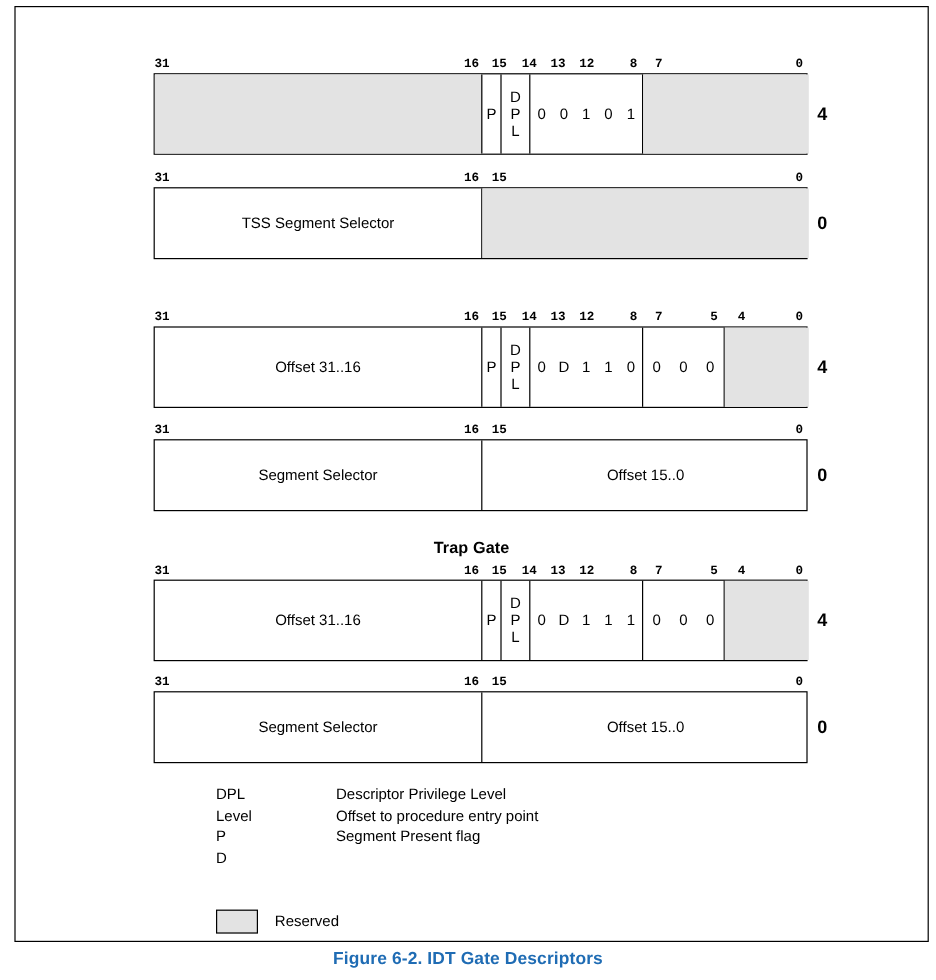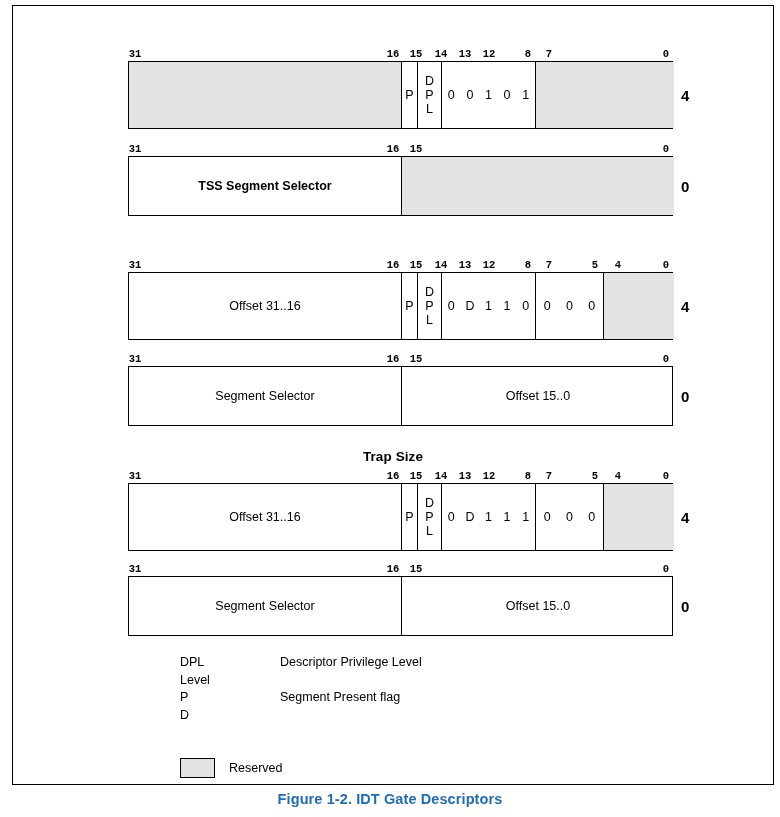--- a/index.html
+++ b/index.html
@@ -106,21 +106,21 @@
   <div class="offlabel" style="left:668px;top:82px;">4</div>
 
   <div class="ruler" style="left:115px;top:136px;width:545px;">
     <span class="bitnum" style="left:7px;">31</span>
     <span class="bitnum" style="left:265px;">16</span>
     <span class="bitnum" style="left:288px;">15</span>
     <span class="bitnum" style="left:538px;">0</span>
   </div>
 
   <div class="regrow" style="left:115px;top:150px;width:545px;height:60px;">
-    <div class="cell divR" style="left:0;width:273px;font-weight:bold;">
+    <div class="cell divR" style="left:0;width:273px;">
       <span>TSS Segment Selector</span>
     </div>
     <div class="cell res" style="left:273px;width:272px;"></div>
   </div>
   <div class="offlabel" style="left:668px;top:173px;">0</div>
 
 
   <div class="ruler" style="left:115px;top:252px;width:545px;">
     <span class="bitnum" style="left:7px;">31</span>
     <span class="bitnum" style="left:265px;">16</span>
@@ -179,21 +179,21 @@
   <div class="regrow" style="left:115px;top:360px;width:545px;height:60px;">
     <div class="cell divR" style="left:0;width:273px;">
       <span>Segment Selector</span>
     </div>
     <div class="cell" style="left:273px;width:272px;">
       <span>Offset 15..0</span>
     </div>
   </div>
   <div class="offlabel" style="left:668px;top:383px;">0</div>
 
-  <div class="gate-title" style="top:443px;">Trap Size</div>
+  <div class="gate-title" style="top:443px;">Trap Gate</div>
 
   <div class="ruler" style="left:115px;top:463px;width:545px;">
     <span class="bitnum" style="left:7px;">31</span>
     <span class="bitnum" style="left:265px;">16</span>
     <span class="bitnum" style="left:288px;">15</span>
     <span class="bitnum" style="left:313px;">14</span>
     <span class="bitnum" style="left:337px;">13</span>
     <span class="bitnum" style="left:361px;">12</span>
     <span class="bitnum" style="left:400px;">8</span>
     <span class="bitnum" style="left:421px;">7</span>
@@ -253,30 +253,31 @@
   </div>
   <div class="offlabel" style="left:668px;top:593px;">0</div>
 
   <div class="legend">
     <div class="legrow">
       <span class="legterm">DPL</span>
       <span class="legdesc">Descriptor Privilege Level</span>
     </div>
     <div class="legrow">
       <span class="legterm">Level</span>
+      <span class="legdesc">Offset to procedure entry point</span>
     </div>
     <div class="legrow">
       <span class="legterm">P</span>
       <span class="legdesc">Segment Present flag</span>
     </div>
     <div class="legrow">
       <span class="legterm">D</span>
     </div>
   </div>
 
   <div class="resrow">
     <span class="swatch"></span>
     <span class="reslabel">Reserved</span>
   </div>
 
 </div>
 
-<div class="caption">Figure 1-2.  IDT Gate Descriptors</div>
+<div class="caption">Figure 6-2.  IDT Gate Descriptors</div>
 
 </body></html>

